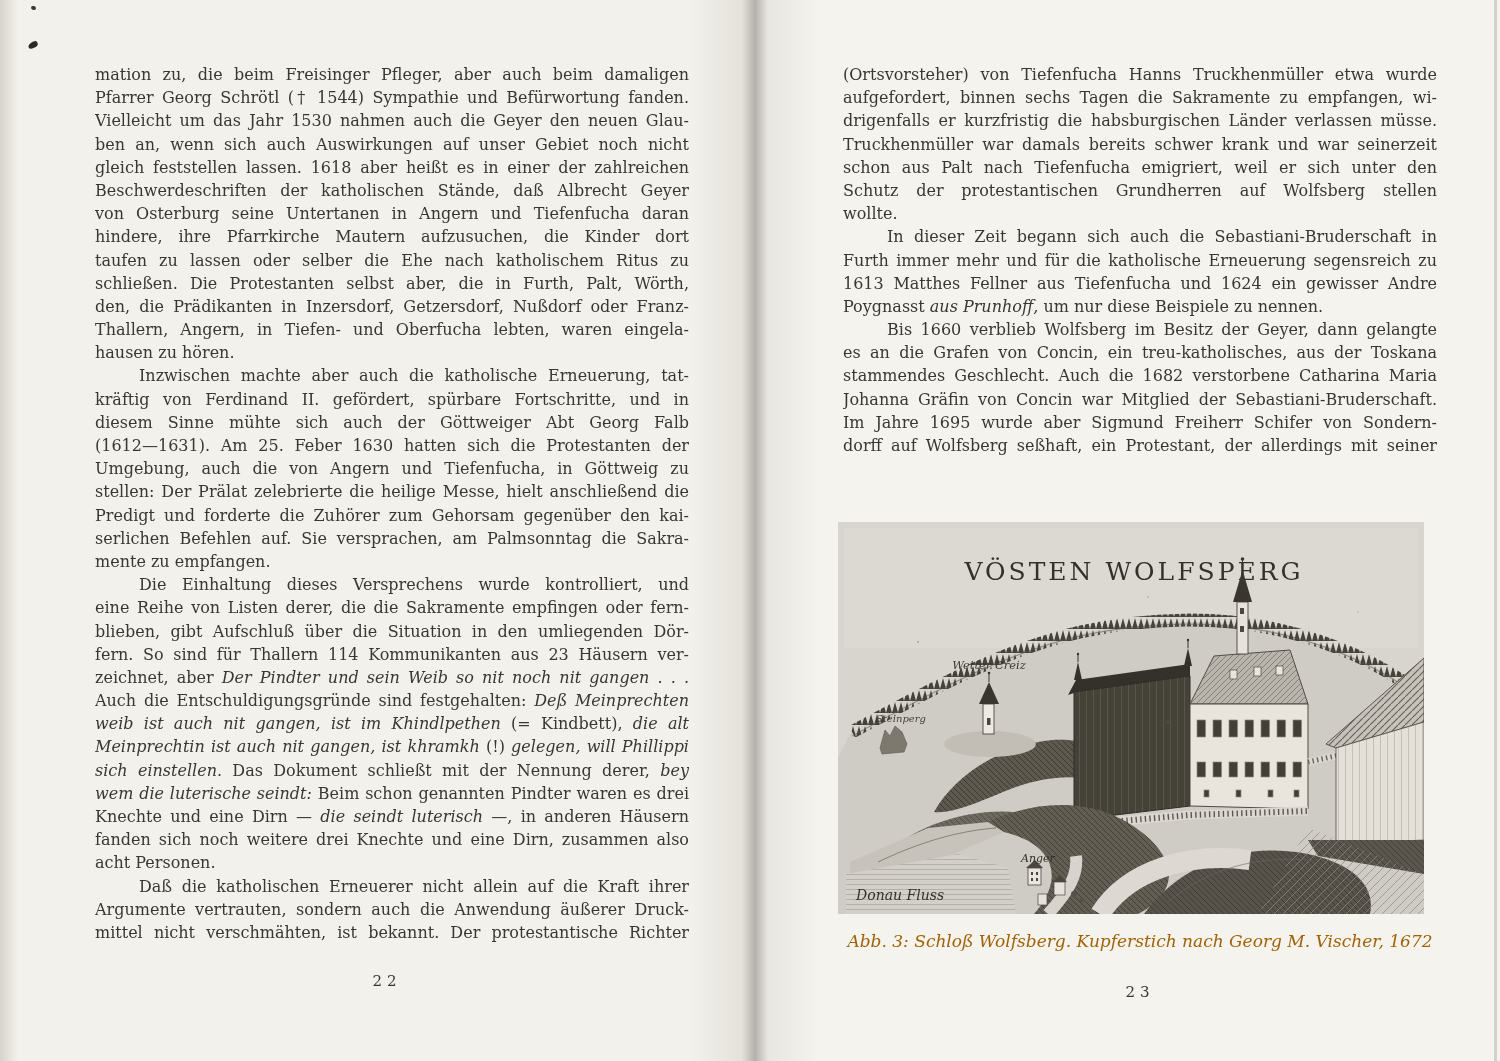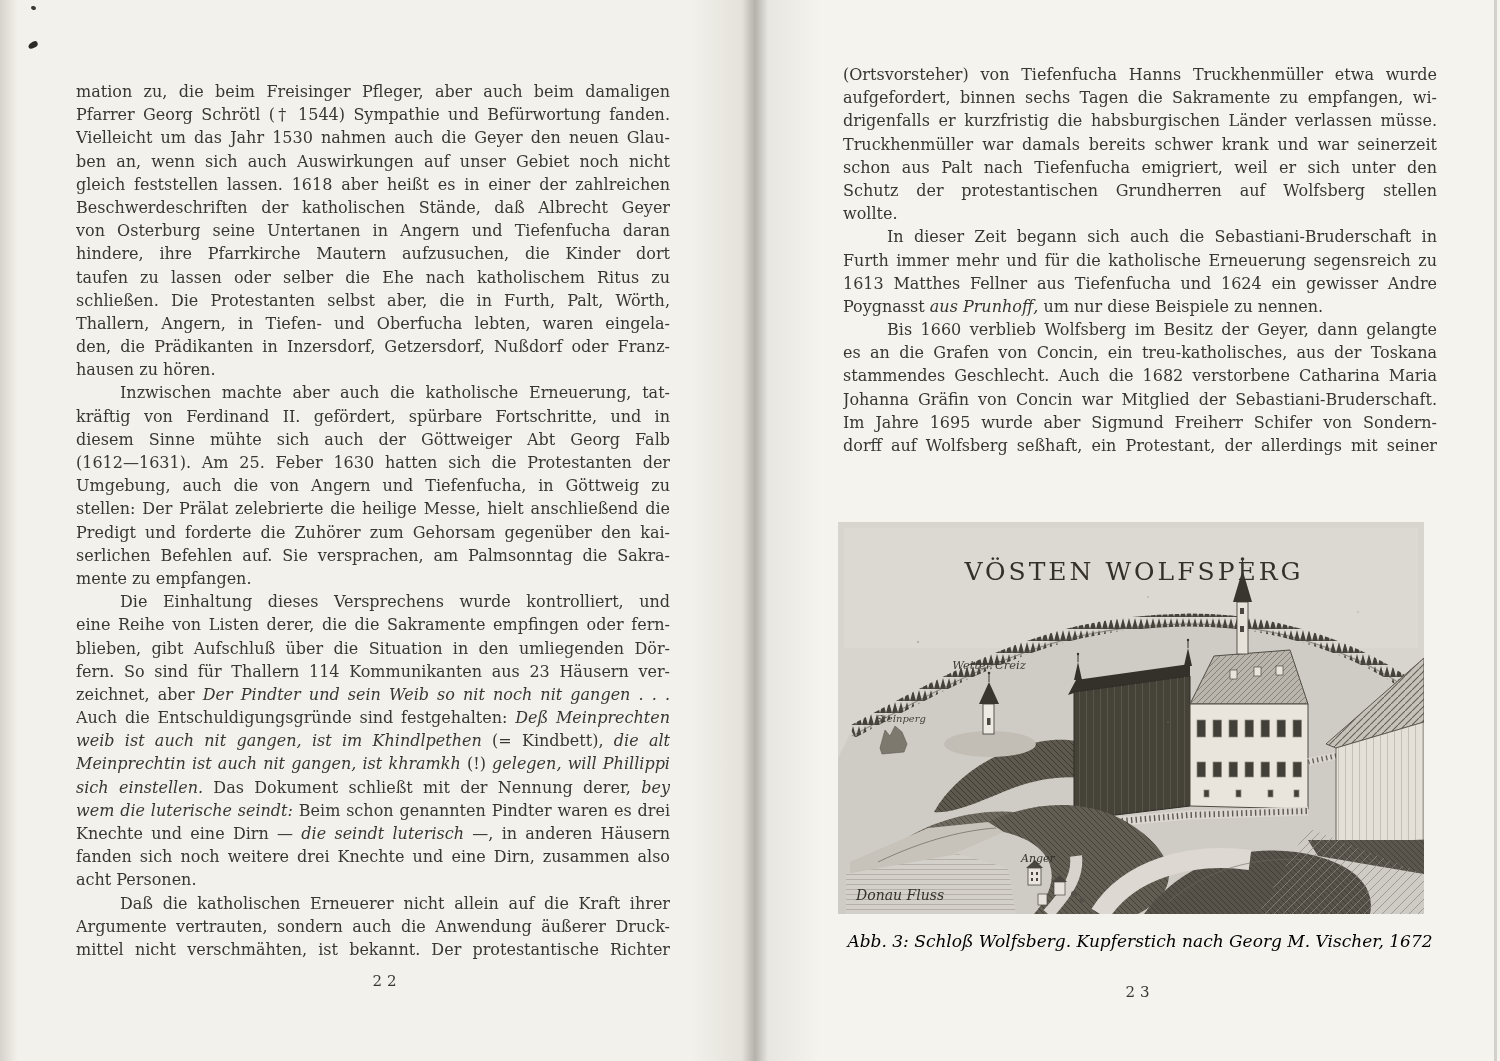--- a/index.html
+++ b/index.html
@@ -8,32 +8,32 @@
           background:#f3f1eb;font-family:"DejaVu Serif",serif;color:#3a3732;}
   .page-left{position:absolute;left:0;top:0;width:752px;height:1061px;background:#f3f1eb;}
   .page-right{position:absolute;left:752px;top:0;width:748px;height:1061px;background:#f5f3ee;}
   .edge-left{position:absolute;left:0;top:0;width:18px;height:1061px;
              background:linear-gradient(to right,rgba(140,135,125,.28),rgba(140,135,125,0));}
   .gutter{position:absolute;left:690px;top:0;width:130px;height:1061px;
           background:linear-gradient(to right,rgba(120,115,105,0) 0%,rgba(120,115,105,.12) 40%,
              rgba(75,71,63,.38) 50%,rgba(120,115,105,.10) 60%,rgba(120,115,105,0) 100%);}
   .edge-right{position:absolute;left:1494px;top:0;width:3px;height:1061px;background:rgba(150,145,135,.35);}
   .textblock{position:absolute;width:594px;font-size:16px;line-height:23.2px;}
-  #left-text{left:76px;top:63px;margin-top:17px;}
+  #left-text{left:95px;top:63px;}
   #right-text{left:843px;top:63px;}
   .line{height:23.2px;overflow:hidden;text-align:justify;text-align-last:justify;}
   .line.last{text-align-last:left;}
   .line.indent{text-indent:44px;}
   .it{font-style:italic;}
   .pagenum{position:absolute;width:594px;text-align:center;font-size:15px;letter-spacing:5px;}
   #pn-left{left:90px;top:972px;text-align:center;}
   #pn-right{left:843px;top:983px;}
   .figure{position:absolute;left:838px;top:522px;width:487px;height:392px;}
   .caption{position:absolute;left:843px;top:931px;width:594px;text-align:center;
-           font-style:italic;font-size:17px;color:#000000;}
+           font-style:italic;font-size:17px;color:#a16207;}
   .speck1{position:absolute;left:28px;top:42px;width:10px;height:6px;background:#2b2a26;
           border-radius:60% 40% 50% 50%;transform:rotate(-28deg);}
   .speck2{position:absolute;left:31px;top:6px;width:5px;height:4px;background:#3a3833;
           border-radius:50%;transform:rotate(15deg);}
   svg text{font-family:"DejaVu Serif",serif;}
 </style>
 </head>
 <body>
 
 <div class="spread">
@@ -47,22 +47,22 @@
       <div class="line"><span>mation zu, die beim Freisinger Pfleger, aber auch beim damaligen</span></div>
       <div class="line"><span>Pfarrer Georg Schrötl († 1544) Sympathie und Befürwortung fanden.</span></div>
       <div class="line"><span>Vielleicht um das Jahr 1530 nahmen auch die Geyer den neuen Glau-</span></div>
       <div class="line"><span>ben an, wenn sich auch Auswirkungen auf unser Gebiet noch nicht</span></div>
       <div class="line"><span>gleich feststellen lassen. 1618 aber heißt es in einer der zahlreichen</span></div>
       <div class="line"><span>Beschwerdeschriften der katholischen Stände, daß Albrecht Geyer</span></div>
       <div class="line"><span>von Osterburg seine Untertanen in Angern und Tiefenfucha daran</span></div>
       <div class="line"><span>hindere, ihre Pfarrkirche Mautern aufzusuchen, die Kinder dort</span></div>
       <div class="line"><span>taufen zu lassen oder selber die Ehe nach katholischem Ritus zu</span></div>
       <div class="line"><span>schließen. Die Protestanten selbst aber, die in Furth, Palt, Wörth,</span></div>
+      <div class="line"><span>den, die Prädikanten in Inzersdorf, Getzersdorf, Nußdorf oder Franz-</span></div>
       <div class="line"><span>Thallern, Angern, in Tiefen- und Oberfucha lebten, waren eingela-</span></div>
-      <div class="line"><span>den, die Prädikanten in Inzersdorf, Getzersdorf, Nußdorf oder Franz-</span></div>
       <div class="line last"><span>hausen zu hören.</span></div>
       <div class="line indent"><span>Inzwischen machte aber auch die katholische Erneuerung, tat-</span></div>
       <div class="line"><span>kräftig von Ferdinand II. gefördert, spürbare Fortschritte, und in</span></div>
       <div class="line"><span>diesem Sinne mühte sich auch der Göttweiger Abt Georg Falb</span></div>
       <div class="line"><span>(1612—1631). Am 25. Feber 1630 hatten sich die Protestanten der</span></div>
       <div class="line"><span>Umgebung, auch die von Angern und Tiefenfucha, in Göttweig zu</span></div>
       <div class="line"><span>stellen: Der Prälat zelebrierte die heilige Messe, hielt anschließend die</span></div>
       <div class="line"><span>Predigt und forderte die Zuhörer zum Gehorsam gegenüber den kai-</span></div>
       <div class="line"><span>serlichen Befehlen auf. Sie versprachen, am Palmsonntag die Sakra-</span></div>
       <div class="line last"><span>mente zu empfangen.</span></div>

